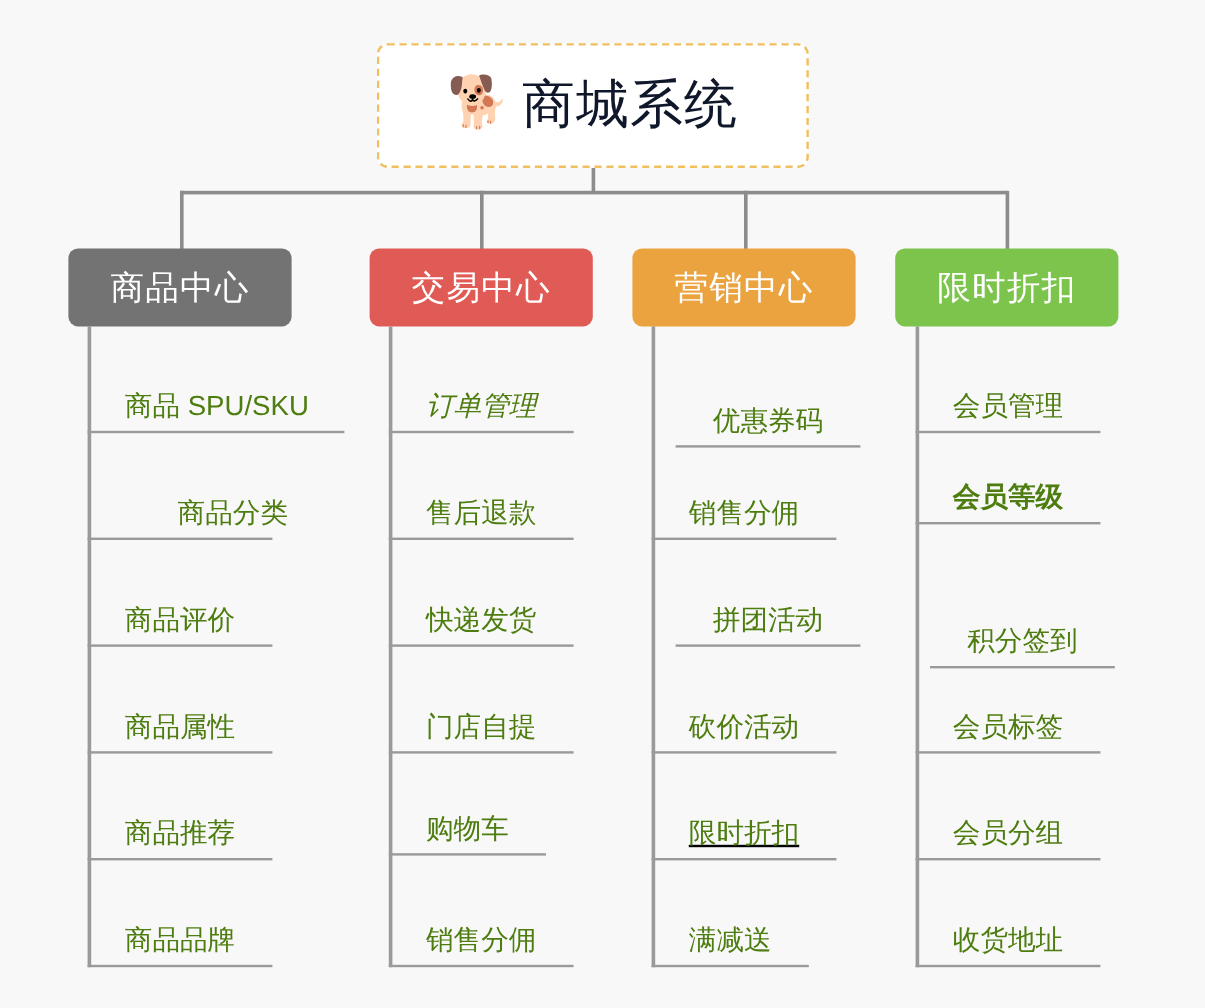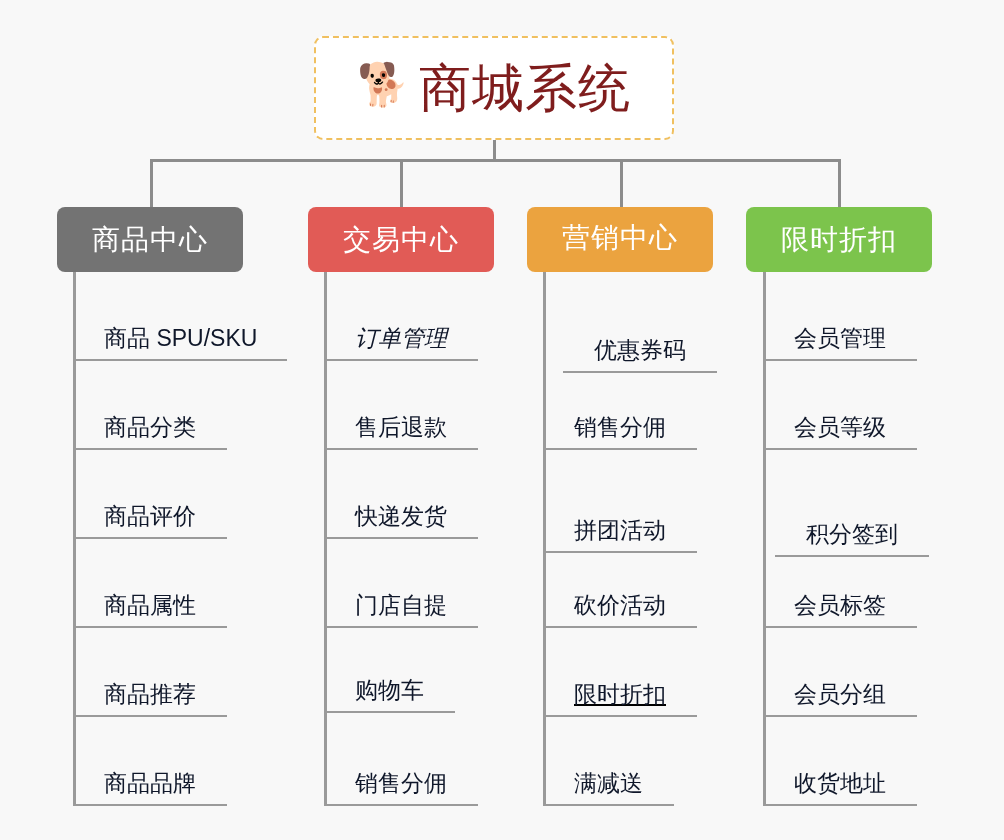--- a/index.html
+++ b/index.html
@@ -38,22 +38,22 @@
     gap: 14px;
   }
   .root-emoji {
     font-size: 42px;
     line-height: 1;
     width: 48px;
     height: 48px;
     display: block;
   }
   .root-title {
-    font-size: 52px;
-    color: #7f1d1d;
+    font-size: 44px;
+    color: #0f172a;
     letter-spacing: 1px;
     line-height: 1;
     white-space: nowrap;
   }
 
   
   .conn {
     position: absolute;
     background: #8c8c8c;
   }
@@ -110,21 +110,21 @@
     position: absolute;
     left: 0;
     height: 89px;
     border-bottom: 2px solid #9a9a9a;
     display: flex;
     align-items: flex-end;
     box-sizing: border-box;
   }
   .leaf-label {
     font-size: 23px;
-    color: #0f172a;
+    color: #4d7c0f;
     line-height: 1;
     white-space: nowrap;
     padding: 0 0 9px 31px;
   }
 </style>
 </head>
 <body>
 
 <div id="canvas">
 
@@ -139,21 +139,21 @@
   <div id="branches">
       <div class="conn conn-drop" style="left: 150px;"></div>
       <div class="cat-box" style="left: 57px; width: 186px; background: #737373;">
         <span class="cat-label">商品中心</span>
       </div>
       <div class="column" style="left: 73px;">
         <div class="spine" style="height: 534px;"></div>
         <div class="leaf" style="top: 0px; width: 214px;">
           <span class="leaf-label">商品 SPU/SKU</span>
         </div>
-        <div class="leaf" style="top: 89px; width: 154px;">
+        <div class="leaf" style="top: 89px; width: 154px; padding-left: 44px;">
           <span class="leaf-label">商品分类</span>
         </div>
         <div class="leaf" style="top: 178px; width: 154px;">
           <span class="leaf-label">商品评价</span>
         </div>
         <div class="leaf" style="top: 267px; width: 154px;">
           <span class="leaf-label">商品属性</span>
         </div>
         <div class="leaf" style="top: 356px; width: 154px;">
           <span class="leaf-label">商品推荐</span>
@@ -181,32 +181,32 @@
           <span class="leaf-label">门店自提</span>
         </div>
         <div class="leaf" style="top: 352px; width: 131px; font-family: Liberation Serif, serif;">
           <span class="leaf-label">购物车</span>
         </div>
         <div class="leaf" style="top: 445px; width: 154px;">
           <span class="leaf-label">销售分佣</span>
         </div>
       </div>
       <div class="conn conn-drop" style="left: 620px;"></div>
-      <div class="cat-box" style="left: 527px; width: 186px; background: rgb(235, 163, 63); font-family: Liberation Mono, monospace;">
+      <div class="cat-box" style="left: 527px; width: 186px; background: rgb(235, 163, 63);">
         <span class="cat-label">营销中心</span>
       </div>
       <div class="column" style="left: 543px;">
         <div class="spine" style="height: 534px;"></div>
         <div class="leaf" style="top: 12px; width: 154px; margin-left: 20px;">
           <span class="leaf-label">优惠券码</span>
         </div>
         <div class="leaf" style="top: 89px; width: 154px;">
           <span class="leaf-label">销售分佣</span>
         </div>
-        <div class="leaf" style="top: 192px; width: 154px;">
+        <div class="leaf" style="top: 178px; width: 154px; margin-left: 20px;">
           <span class="leaf-label">拼团活动</span>
         </div>
         <div class="leaf" style="top: 267px; width: 154px;">
           <span class="leaf-label">砍价活动</span>
         </div>
         <div class="leaf" style="top: 356px; width: 154px; text-decoration: underline;">
           <span class="leaf-label">限时折扣</span>
         </div>
         <div class="leaf" style="top: 445px; width: 131px;">
           <span class="leaf-label">满减送</span>
@@ -214,21 +214,21 @@
       </div>
       <div class="conn conn-drop" style="left: 838px;"></div>
       <div class="cat-box" style="left: 746px; width: 186px; background: rgb(124, 196, 76);">
         <span class="cat-label">限时折扣</span>
       </div>
       <div class="column" style="left: 763px;">
         <div class="spine" style="height: 534px;"></div>
         <div class="leaf" style="top: 0px; width: 154px;">
           <span class="leaf-label">会员管理</span>
         </div>
-        <div class="leaf" style="top: 89px; width: 154px;">
+        <div class="leaf" style="top: 76px; width: 154px; font-weight: bold;">
           <span class="leaf-label">会员等级</span>
         </div>
         <div class="leaf" style="top: 196px; width: 154px; margin-left: 12px;">
           <span class="leaf-label">积分签到</span>
         </div>
         <div class="leaf" style="top: 267px; width: 154px;">
           <span class="leaf-label">会员标签</span>
         </div>
         <div class="leaf" style="top: 356px; width: 154px;">
           <span class="leaf-label">会员分组</span>

